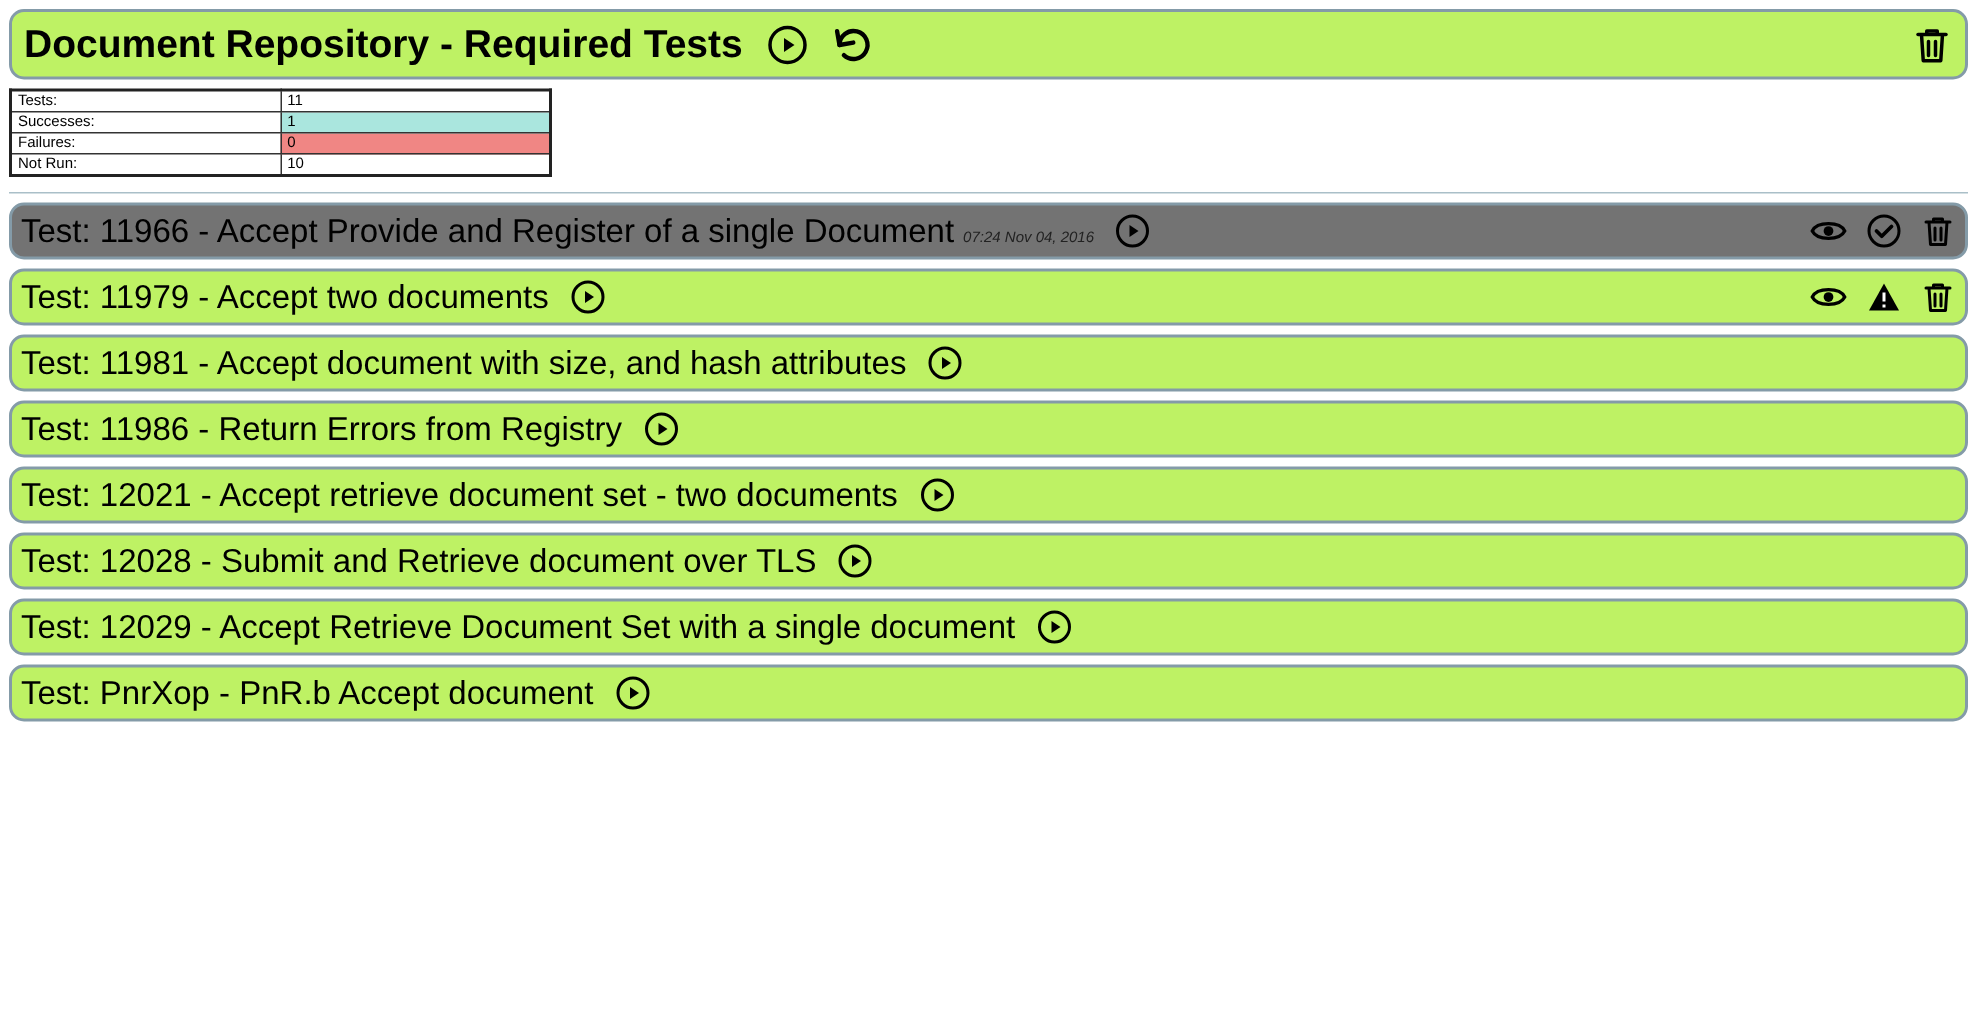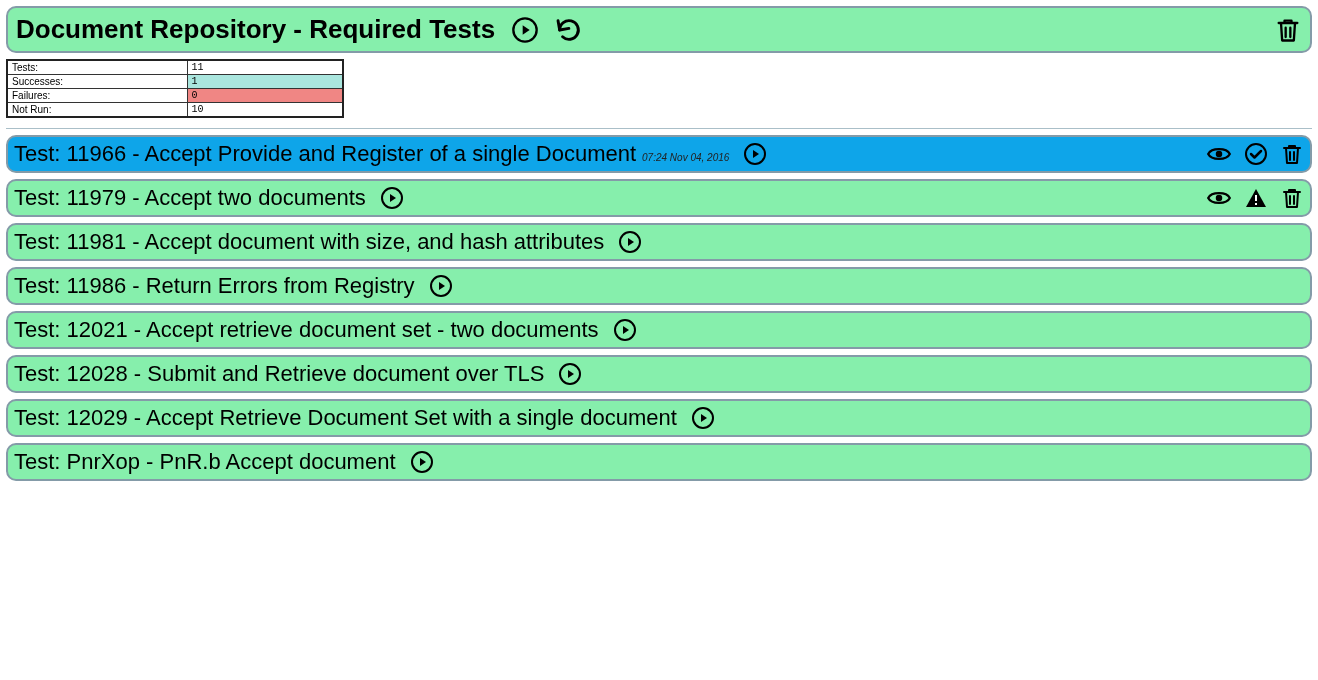--- a/index.html
+++ b/index.html
@@ -7,21 +7,21 @@
     margin: 0;
     padding: 6px;
     font-family: Arial, Helvetica, sans-serif;
     background: #fff;
     color: #000;
     width: 1318px;
   }
   .panel {
     border: 2px solid #849ba8;
     border-radius: 10px;
-    background: #86efac;
+    background: #bef264;
     padding: 4px 6px;
     margin-bottom: 6px;
   }
   .header-panel {
     display: flex;
     align-items: center;
     justify-content: space-between;
     padding: 6px 8px;
   }
   .header-left {
@@ -46,37 +46,37 @@
     border: 2px solid #222;
     margin: 6px 0 10px 0;
   }
   .summary-table td {
     border: 1px solid #333;
     font-size: 10px;
     padding: 1px 4px;
     white-space: nowrap;
   }
   .summary-table td.label { width: 180px; }
-  .summary-table td.value { width: 156px; font-family: Liberation Mono, monospace; }
+  .summary-table td.value { width: 180px; }
   .bg-success-cell { background: #aae6de; }
   .bg-fail-cell    { background: #f08684; }
 
   hr.sep {
     border: none;
     border-top: 1px solid #aabfc8;
     margin: 8px 0 6px 0;
   }
 
   .test-row {
     display: flex;
     align-items: center;
     justify-content: space-between;
     padding: 4px 6px;
   }
-  .test-row.success { background: #0ea5e9; }
+  .test-row.success { background: #737373; }
   .test-left {
     display: flex;
     align-items: baseline;
     gap: 6px;
     flex-wrap: wrap;
   }
   .test-title {
     font-size: 22px;
   }
   .test-ts {

